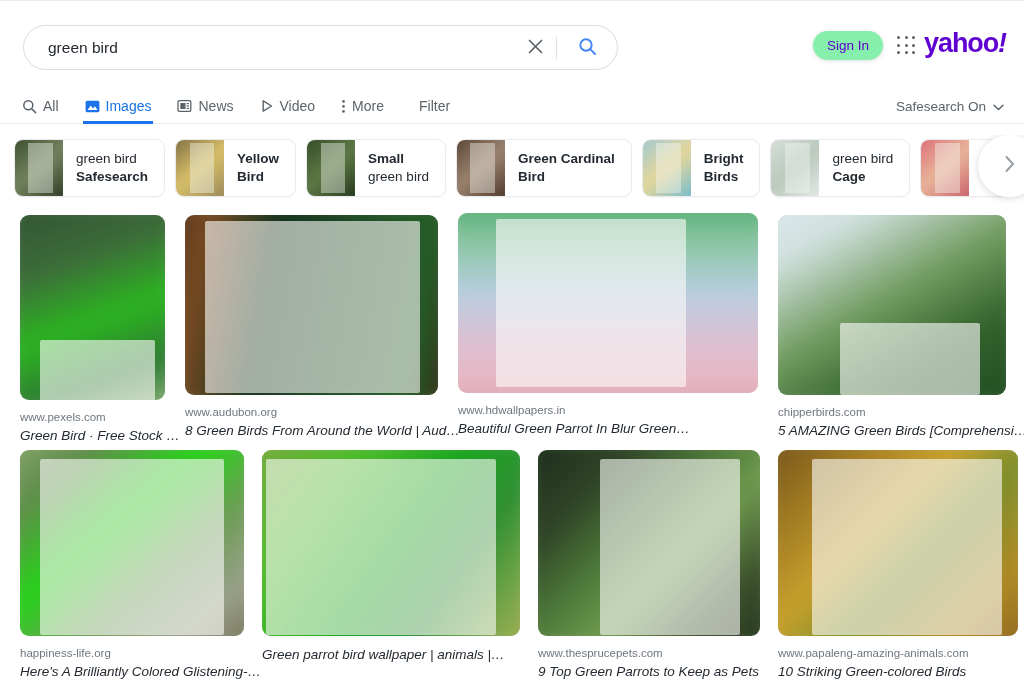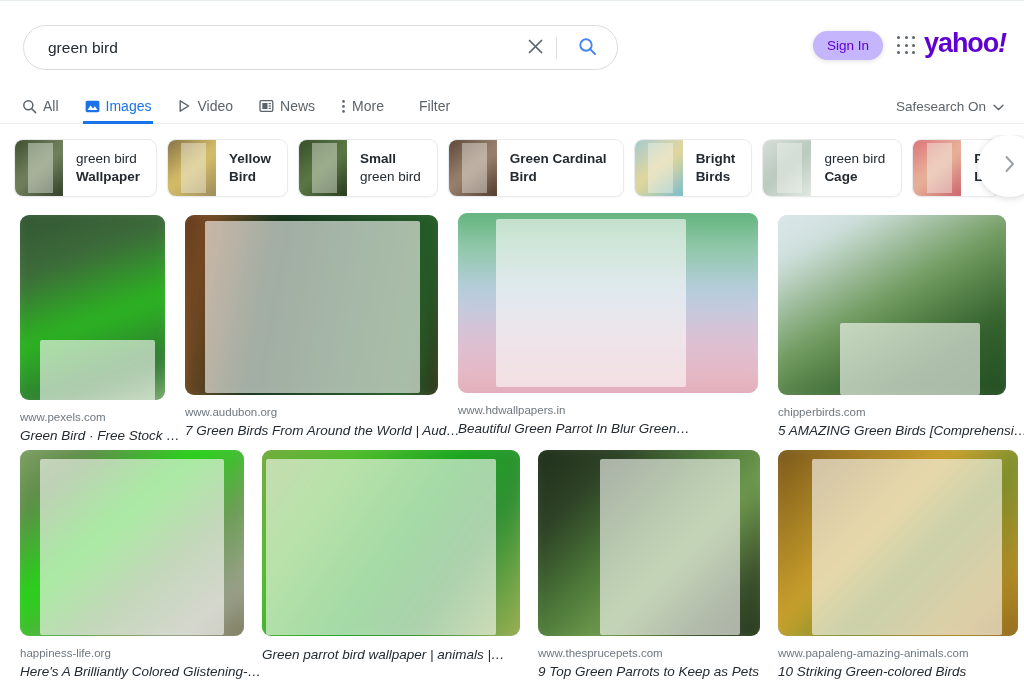--- a/index.html
+++ b/index.html
@@ -30,21 +30,21 @@
     width:42px; height:43px; display:flex; align-items:center; justify-content:center;
     cursor:pointer; background:transparent; border:none;
   }
   .divider-v { width:1px; height:22px; background:#e0e0e0; }
   .search-btn {
     width:60px; height:43px; display:flex; align-items:center; justify-content:center;
     cursor:pointer; background:transparent; border:none;
   }
   .signin-pill {
     position:absolute; right:141px; top:31px;
-    padding:7px 14px; border-radius:18px; background:#c4b5fd;
+    padding:7px 14px; border-radius:18px; background:#86efac;
     box-shadow:0 1px 5px rgba(0,0,0,0.13);
     color:#6001d2; font-size:13.5px; cursor:pointer; white-space:nowrap;
   }
   .grid-apps {
     position:absolute; right:107px; top:36px; width:20px; height:20px;
     display:grid; grid-template-columns:repeat(3,1fr); grid-template-rows:repeat(3,1fr);
     gap:2.5px; cursor:pointer;
   }
   .grid-apps i { display:block; width:3.2px; height:3.2px; border-radius:50%; background:#5b636a; }
   .yahoo-logo {
@@ -176,37 +176,37 @@
           <span style="display: flex;">
             <svg width="15" height="15" viewBox="0 0 15 15">
               <rect x="0.6" y="1.8" width="13.8" height="11.4" rx="1.6" fill="#1a73e8"></rect>
               <path d="M2.6 11 L5.6 6.6 L8 9.6 L9.9 7.3 L12.6 11 Z" fill="#ffffff"></path>
             </svg>
           </span>
           <span>Images</span>
         </div>
         <div class="navitem">
           <span style="display: flex;">
-            <svg width="14" height="14" viewBox="0 0 14 14" fill="none">
-              <path d="M3.2 1.8 L11.6 7 L3.2 12.2 Z" stroke="#5b636a" stroke-width="1.4" stroke-linejoin="round" fill="none"></path>
-            </svg>
-          </span>
-          <span>Video</span>
-        </div>
-        <div class="navitem">
-          <span style="display: flex;">
             <svg width="15" height="14" viewBox="0 0 15 14" fill="none">
               <rect x="1" y="1.6" width="12.8" height="10.8" rx="1.3" stroke="#5b636a" stroke-width="1.3"></rect>
               <rect x="3.3" y="4" width="5.2" height="6" fill="#5b636a"></rect>
               <rect x="9.6" y="4" width="2.3" height="1.2" fill="#5b636a"></rect>
               <rect x="9.6" y="6.4" width="2.3" height="1.2" fill="#5b636a"></rect>
               <rect x="9.6" y="8.8" width="2.3" height="1.2" fill="#5b636a"></rect>
             </svg>
           </span>
           <span>News</span>
+        </div>
+        <div class="navitem">
+          <span style="display: flex;">
+            <svg width="14" height="14" viewBox="0 0 14 14" fill="none">
+              <path d="M3.2 1.8 L11.6 7 L3.2 12.2 Z" stroke="#5b636a" stroke-width="1.4" stroke-linejoin="round" fill="none"></path>
+            </svg>
+          </span>
+          <span>Video</span>
         </div>
         <div class="navitem">
           <span style="display: flex;">
             <svg width="5" height="15" viewBox="0 0 5 15">
               <circle cx="2.5" cy="2.4" r="1.3" fill="#5b636a"></circle>
               <circle cx="2.5" cy="7.4" r="1.3" fill="#5b636a"></circle>
               <circle cx="2.5" cy="12.4" r="1.3" fill="#5b636a"></circle>
             </svg>
           </span>
           <span>More</span>
@@ -227,21 +227,21 @@
 
   <div class="carousel-wrap">
     <div class="carousel" id="carousel">
         <div class="chip">
           <div class="chip-thumb">
             <div class="blurimg" style="background: linear-gradient(140deg, rgb(45, 63, 34) 0%, rgb(116, 132, 95) 50%, rgb(28, 42, 22) 100%);"></div>
             <div style="position: absolute; left: 28%; top: 6%; width: 52%; height: 88%; background: rgba(245, 247, 243, 0.42);"></div>
           </div>
           <div class="chip-text">
             <span class="n">green bird</span>
-            <span class="b">Wallpaper</span>
+            <span class="b">Safesearch</span>
           </div>
         </div>
         <div class="chip">
           <div class="chip-thumb">
             <div class="blurimg" style="background: linear-gradient(140deg, rgb(107, 90, 57) 0%, rgb(216, 192, 106) 50%, rgb(138, 122, 84) 100%);"></div>
             <div style="position: absolute; left: 28%; top: 6%; width: 52%; height: 88%; background: rgba(245, 247, 243, 0.42);"></div>
           </div>
           <div class="chip-text">
             <span class="b">Yellow</span>
             <span class="b">Bird</span>
@@ -319,21 +319,21 @@
             <div class="ttl">Green Bird · Free Stock …</div>
           </div>
         </div>
         <div class="tile" style="left: 185px; top: 5px; width: 253px;">
           <div class="thumb" style="width: 253px; height: 180px;">
             <div class="blurimg" style="background: linear-gradient(100deg, rgb(74, 45, 24) 0%, rgb(122, 74, 34) 12%, rgb(18, 48, 26) 35%, rgb(29, 74, 35) 60%, rgb(36, 93, 38) 85%, rgb(58, 32, 21) 100%);"></div>
             <div class="overlay-pane" style="left: 20px; top: 6px; width: 215px; height: 172px;"></div>
           </div>
           <div class="cap" style="width: 283px;">
             <div class="dom">www.audubon.org</div>
-            <div class="ttl">7 Green Birds From Around the World | Aud…</div>
+            <div class="ttl">8 Green Birds From Around the World | Aud…</div>
           </div>
         </div>
         <div class="tile" style="left: 458px; top: 3px; width: 244px;">
           <div class="thumb" style="width: 300px; height: 180px;">
             <div class="blurimg" style="background: linear-gradient(rgb(79, 169, 106) 0%, rgb(141, 199, 166) 22%, rgb(184, 205, 224) 45%, rgb(220, 192, 210) 68%, rgb(231, 182, 194) 88%, rgb(217, 160, 173) 100%);"></div>
             <div class="overlay-pane" style="left: 38px; top: 6px; width: 190px; height: 168px;"></div>
           </div>
           <div class="cap" style="width: 330px;">
             <div class="dom">www.hdwallpapers.in</div>
             <div class="ttl">Beautiful Green Parrot In Blur Green…</div>

